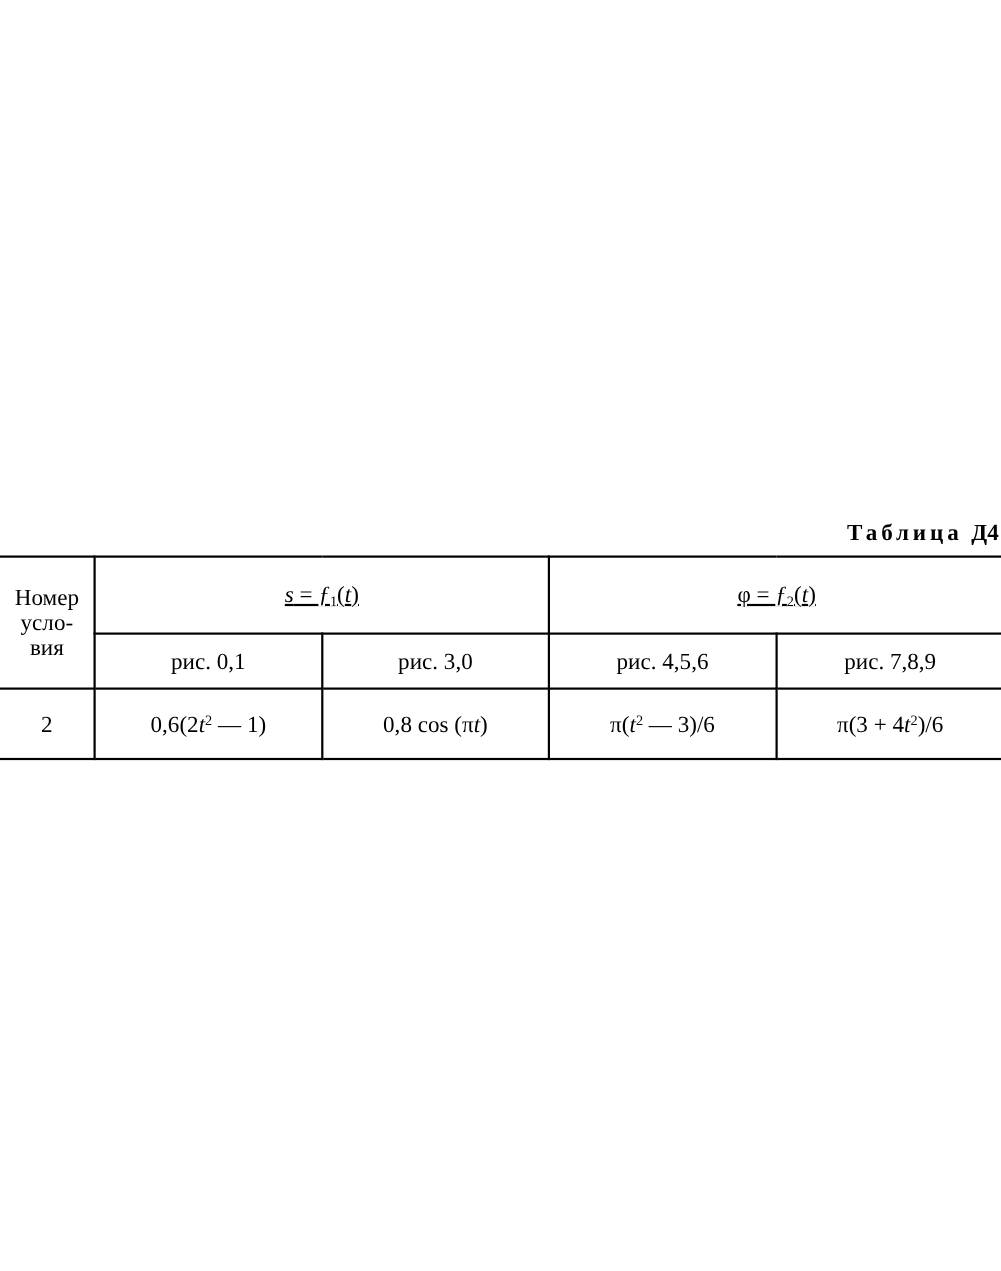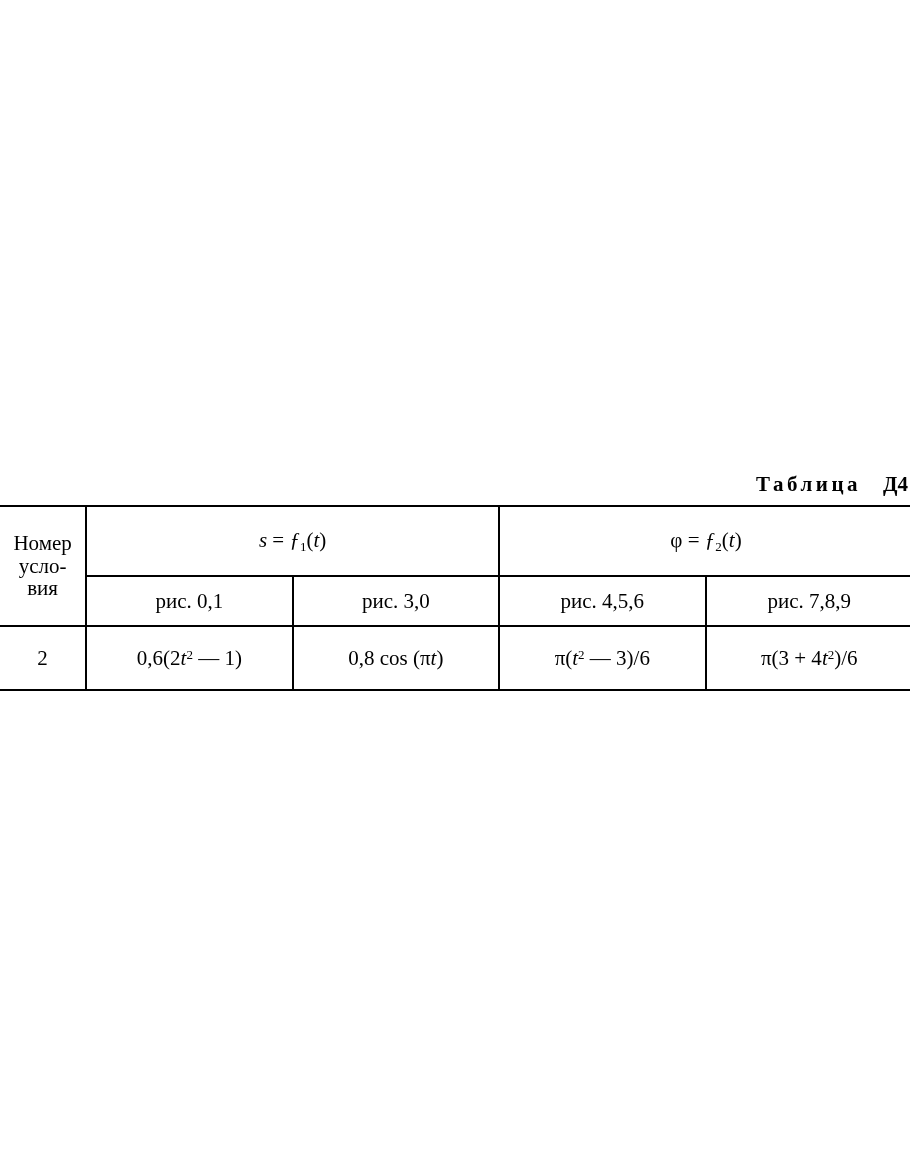--- a/index.html
+++ b/index.html
@@ -26,21 +26,21 @@
     font-weight: bold;
     letter-spacing: 3.5px;
     white-space: nowrap;
   }
   #table-caption .caption-word {
     letter-spacing: 3.5px;
     font-family: Liberation Serif, serif;
   }
   #table-caption .caption-num {
     letter-spacing: 0px;
-    margin-left: 22px;
+    margin-left: 8px;
   }
 
   
   #data-table-wrap {
     position: absolute;
     left: 0px;
     top: 505px;
     width: 912px;
   }
   table.dtbl {
@@ -71,20 +71,21 @@
   .colf   { width: 206px; }
 
   .hdr-num {
     font-size: 19px;
     line-height: 1.08;
     font-weight: normal;
   }
   .hdr-main {
     font-size: 22px;
     font-style: normal;
+    text-decoration: underline;
   }
   .hdr-main i {
     font-style: italic;
   }
   .hdr-sub {
     font-size: 20px;
     border-radius: 10px;
   }
   .cell-val {
     font-size: 22px;

